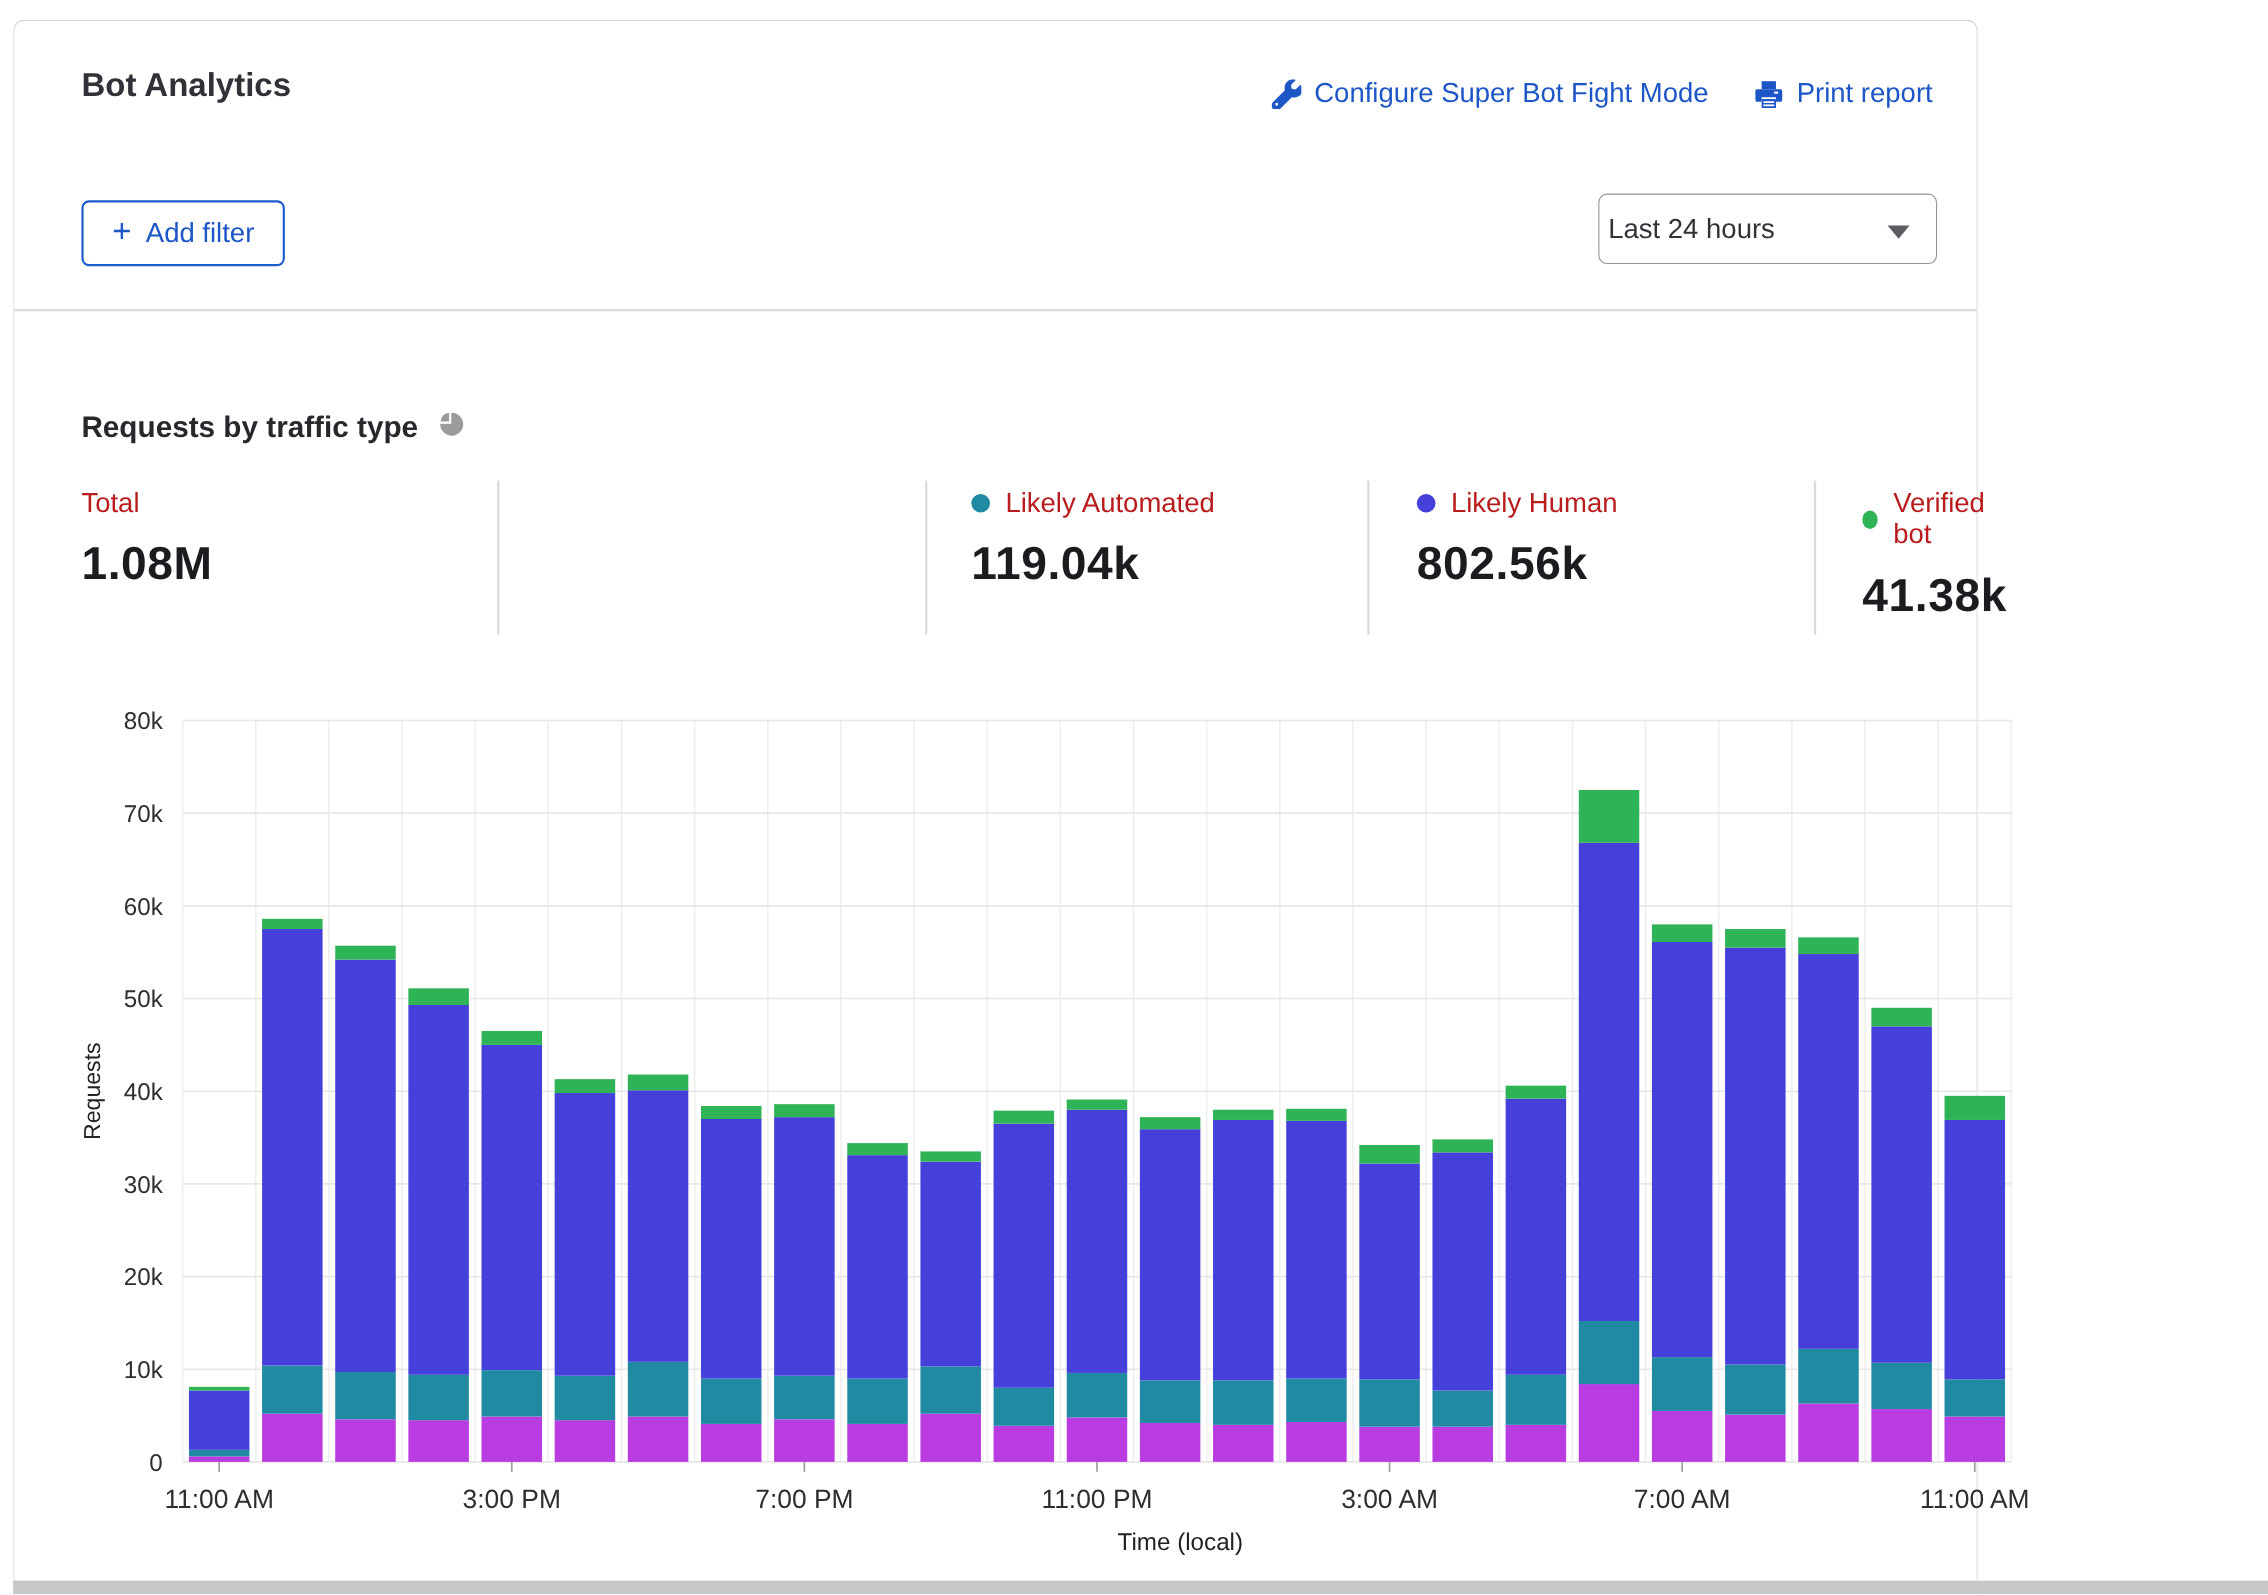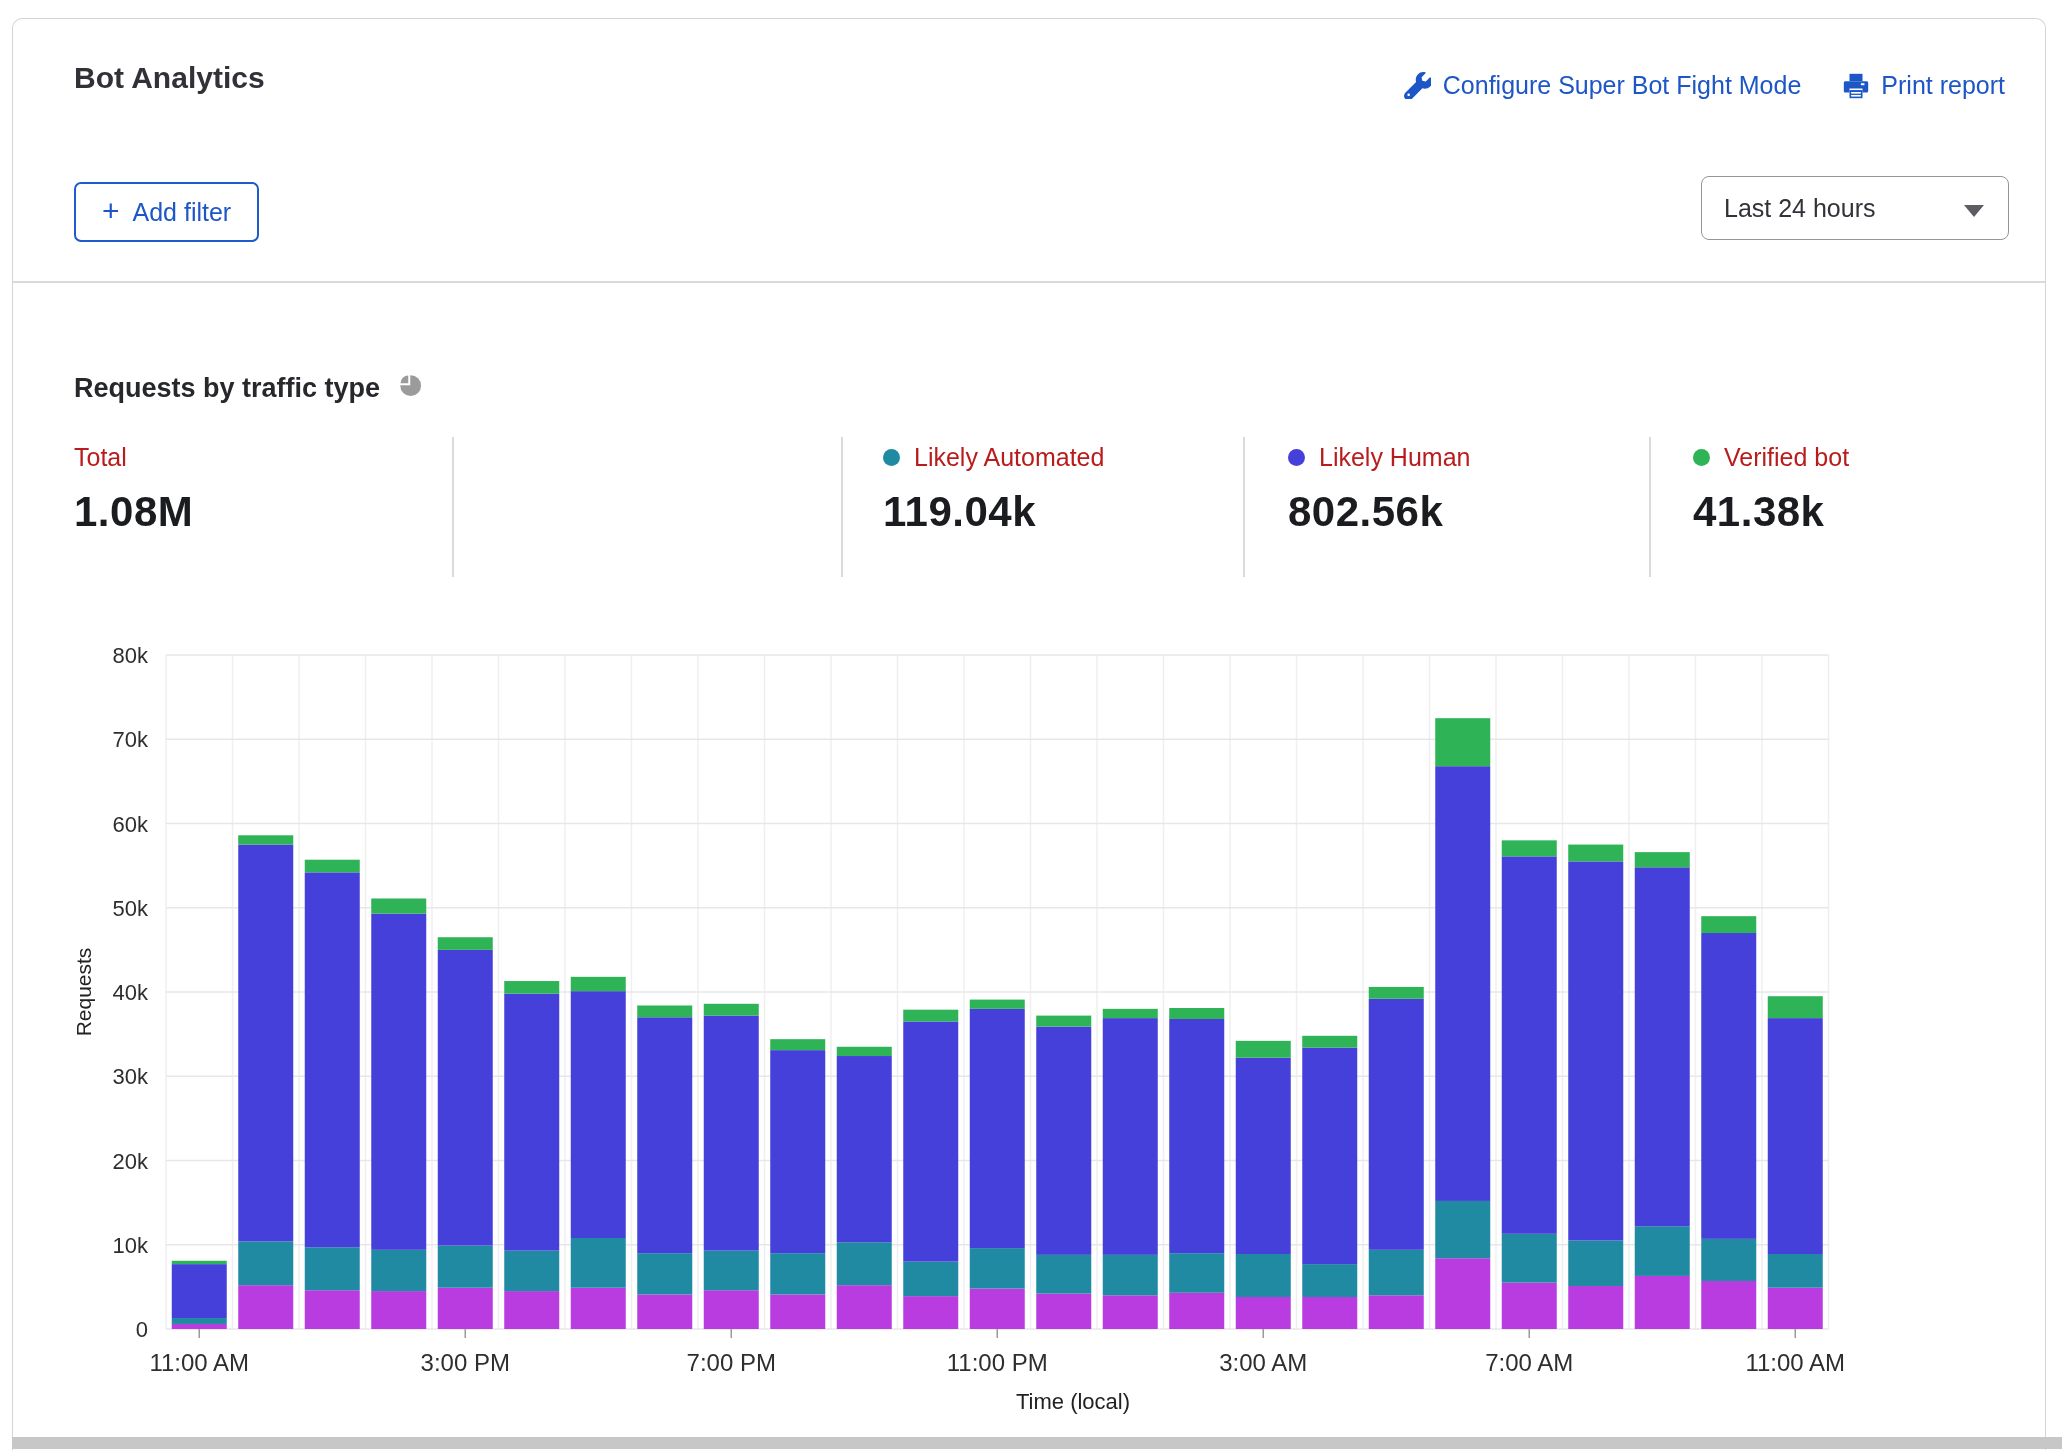--- a/index.html
+++ b/index.html
@@ -2,21 +2,21 @@
 <html><head>
 <meta charset="utf-8">
 <style>
   html,body{margin:0;padding:0;}
   body{
     width:2062px;height:1450px;position:relative;background:#fff;
     font-family:"Liberation Sans","DejaVu Sans",sans-serif;
     overflow:hidden;color:#1b1c20;
   }
   .card{
-    position:absolute;left:12px;top:18px;width:2034px;height:1432px;
+    position:absolute;left:12px;top:18px;width:1786px;height:1432px;
     border:1.5px solid #d5d5d6;border-bottom:none;border-radius:10px 10px 0 0;
     background:#fff;box-sizing:border-box;
   }
   .page-title{
     position:absolute;left:61px;top:42px;font-size:30px;font-weight:700;color:#303238;
   }
   .header-links{
     position:absolute;right:40px;top:52px;display:flex;gap:42px;align-items:flex-end;
   }
   .hlink{
@@ -25,21 +25,21 @@
   .hlink svg{display:block;}
   .add-filter-btn{
     position:absolute;left:61px;top:163px;height:60px;display:inline-flex;align-items:center;
     gap:13px;padding:0 26px;border:2px solid #1e5bcc;border-radius:7px;background:#fff;
     color:#1d56c6;font-size:25px;cursor:pointer;box-sizing:border-box;
   }
   .plus-glyph{font-size:30px;font-weight:400;line-height:1;position:relative;top:-1px;}
   .range-select{
     position:absolute;right:36px;top:157px;width:308px;height:64px;
     border:1.5px solid #92959a;border-radius:8px;background:#fff;box-sizing:border-box;
-    display:flex;align-items:center;padding-left:22px;font-size:25px;color:#323338;cursor:pointer;
+    display:flex;align-items:center;padding-left:8px;font-size:25px;color:#323338;cursor:pointer;
   }
   .caret{
     position:absolute;right:24px;top:28px;width:0;height:0;
     border-left:10px solid transparent;border-right:10px solid transparent;
     border-top:12px solid #5b5d61;
   }
   .header-divider{position:absolute;left:0;right:0;top:262px;height:1.5px;background:#dadada;}
   .section-title{
     position:absolute;left:61px;top:352px;font-size:27px;font-weight:700;color:#26282c;
     display:flex;align-items:center;gap:16px;

